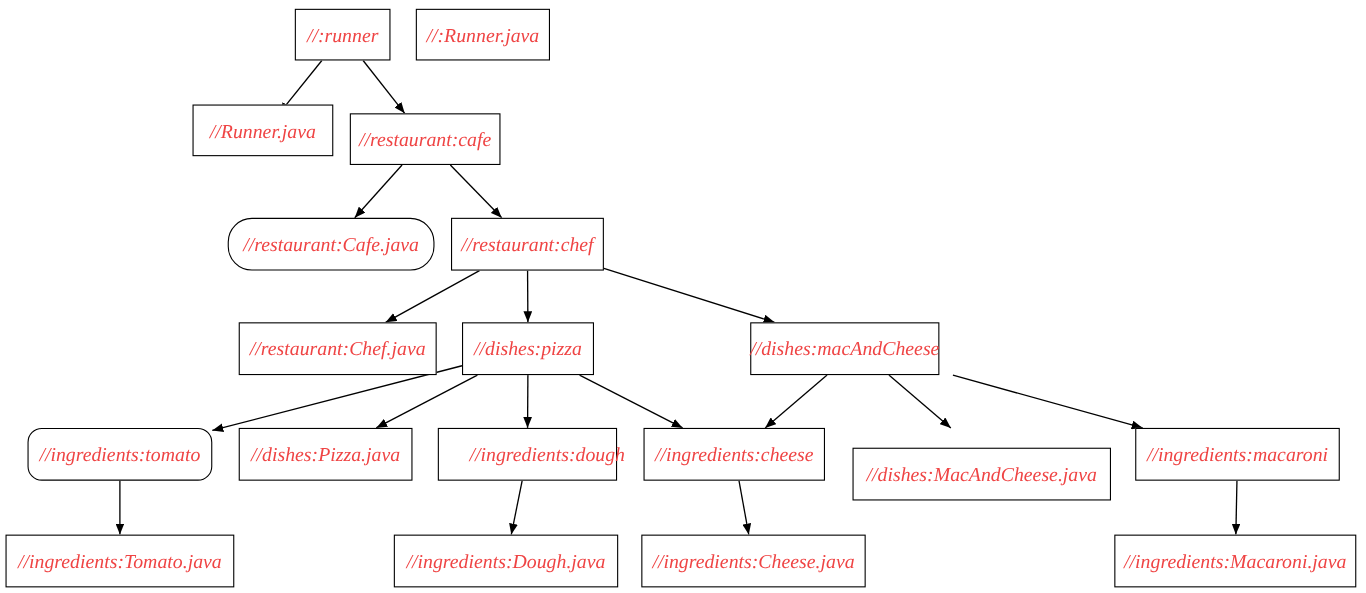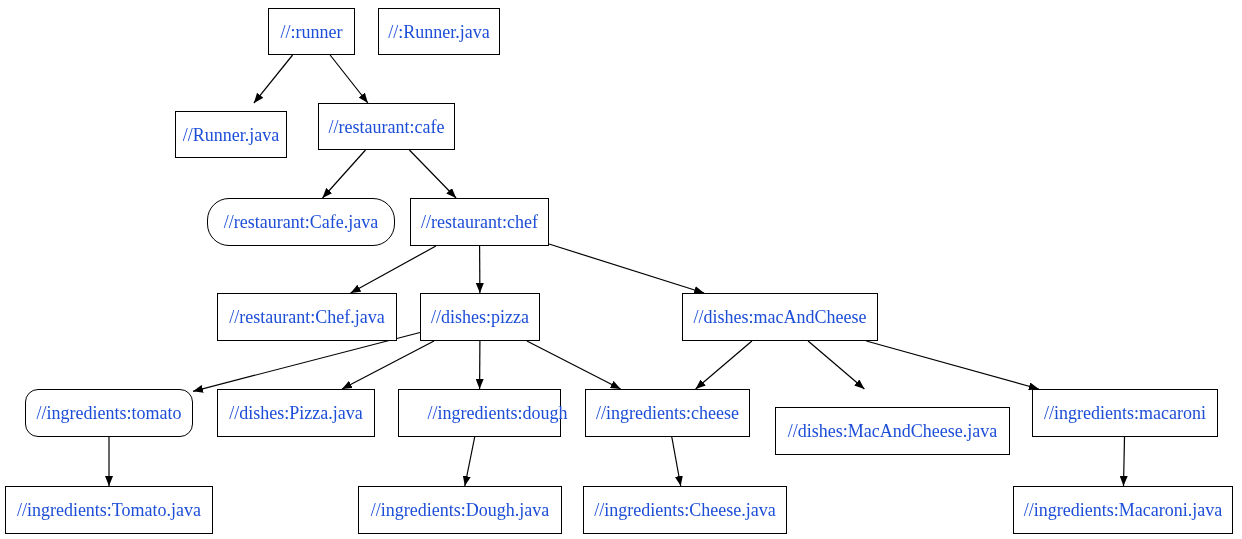--- a/index.html
+++ b/index.html
@@ -24,23 +24,24 @@
   }
   .node {
     position: absolute;
     box-sizing: border-box;
     border: 1px solid #000000;
     background: #ffffff;
     display: flex;
     align-items: center;
     justify-content: center;
     font-size: 18px;
-    color: #1d4ed8;
+    color: #ef4444;
     white-space: nowrap;
     line-height: 1;
+    font-style: italic;
   }
   .edge {
     stroke: #000000;
     stroke-width: 1.2;
     fill: none;
   }
 </style>
 </head>
 <body>
 
@@ -68,27 +69,27 @@
         <line x1="866.3" y1="341.0" x2="1038.8" y2="389.0" class="edge" stroke="#000000" marker-end="url(#arrowhead)"></line>
         <line x1="109.0" y1="437.0" x2="109.0" y2="486.0" class="edge" stroke="#000000" marker-end="url(#arrowhead)"></line>
         <line x1="474.7" y1="437.0" x2="464.8" y2="486.0" class="edge" stroke="#000000" marker-end="url(#arrowhead)"></line>
         <line x1="671.8" y1="437.0" x2="680.7" y2="486.0" class="edge" stroke="#000000" marker-end="url(#arrowhead)"></line>
         <line x1="1124.5" y1="437.0" x2="1123.5" y2="486.0" class="edge" stroke="#000000" marker-end="url(#arrowhead)"></line>
       </g>
   </svg>
   <div id="nodes">
       <div class="node" style="left: 268px; top: 8px; width: 87px; height: 47px; border-color: rgb(0, 0, 0); background: rgb(255, 255, 255);">//:runner</div>
       <div class="node" style="left: 378px; top: 8px; width: 122px; height: 47px; border-color: rgb(0, 0, 0); background: rgb(255, 255, 255);">//:Runner.java</div>
-      <div class="node" style="left: 175px; top: 111px; width: 112px; height: 47px; border-color: rgb(0, 0, 0); background: rgb(255, 255, 255);">//Runner.java</div>
+      <div class="node" style="left: 175px; top: 95px; width: 128px; height: 47px; border-color: rgb(0, 0, 0); background: rgb(255, 255, 255);">//Runner.java</div>
       <div class="node" style="left: 318px; top: 103px; width: 137px; height: 47px; border-color: rgb(0, 0, 0); background: rgb(255, 255, 255);">//restaurant:cafe</div>
       <div class="node" style="left: 207px; top: 198px; width: 188px; height: 48px; border-color: rgb(0, 0, 0); background: rgb(255, 255, 255); border-radius: 22px;">//restaurant:Cafe.java</div>
       <div class="node" style="left: 410px; top: 198px; width: 139px; height: 48px; border-color: rgb(0, 0, 0); background: rgb(255, 255, 255);">//restaurant:chef</div>
       <div class="node" style="left: 217px; top: 293px; width: 180px; height: 48px; border-color: rgb(0, 0, 0); background: rgb(255, 255, 255);">//restaurant:Chef.java</div>
       <div class="node" style="left: 420px; top: 293px; width: 120px; height: 48px; border-color: rgb(0, 0, 0); background: rgb(255, 255, 255);">//dishes:pizza</div>
-      <div class="node" style="left: 682px; top: 293px; width: 196px; height: 48px; border-color: rgb(0, 0, 0); background: rgb(255, 255, 255);">//dishes:macAndCheese</div>
+      <div class="node" style="left: 682px; top: 293px; width: 172px; height: 48px; border-color: rgb(0, 0, 0); background: rgb(255, 255, 255);">//dishes:macAndCheese</div>
       <div class="node" style="left: 25px; top: 389px; width: 168px; height: 48px; border-color: rgb(0, 0, 0); background: rgb(255, 255, 255); border-radius: 13px;">//ingredients:tomato</div>
       <div class="node" style="left: 217px; top: 389px; width: 158px; height: 48px; border-color: rgb(0, 0, 0); background: rgb(255, 255, 255);">//dishes:Pizza.java</div>
       <div class="node" style="left: 398px; top: 389px; width: 163px; height: 48px; border-color: rgb(0, 0, 0); background: rgb(255, 255, 255); padding-left: 36px;">//ingredients:dough</div>
       <div class="node" style="left: 585px; top: 389px; width: 165px; height: 48px; border-color: rgb(0, 0, 0); background: rgb(255, 255, 255);">//ingredients:cheese</div>
       <div class="node" style="left: 775px; top: 389px; width: 235px; height: 48px; border-color: rgb(0, 0, 0); background: rgb(255, 255, 255); margin-top: 18px;">//dishes:MacAndCheese.java</div>
       <div class="node" style="left: 1032px; top: 389px; width: 186px; height: 48px; border-color: rgb(0, 0, 0); background: rgb(255, 255, 255);">//ingredients:macaroni</div>
       <div class="node" style="left: 5px; top: 486px; width: 208px; height: 48px; border-color: rgb(0, 0, 0); background: rgb(255, 255, 255);">//ingredients:Tomato.java</div>
       <div class="node" style="left: 358px; top: 486px; width: 204px; height: 48px; border-color: rgb(0, 0, 0); background: rgb(255, 255, 255);">//ingredients:Dough.java</div>
       <div class="node" style="left: 583px; top: 486px; width: 204px; height: 48px; border-color: rgb(0, 0, 0); background: rgb(255, 255, 255);">//ingredients:Cheese.java</div>
       <div class="node" style="left: 1013px; top: 486px; width: 220px; height: 48px; border-color: rgb(0, 0, 0); background: rgb(255, 255, 255);">//ingredients:Macaroni.java</div>

